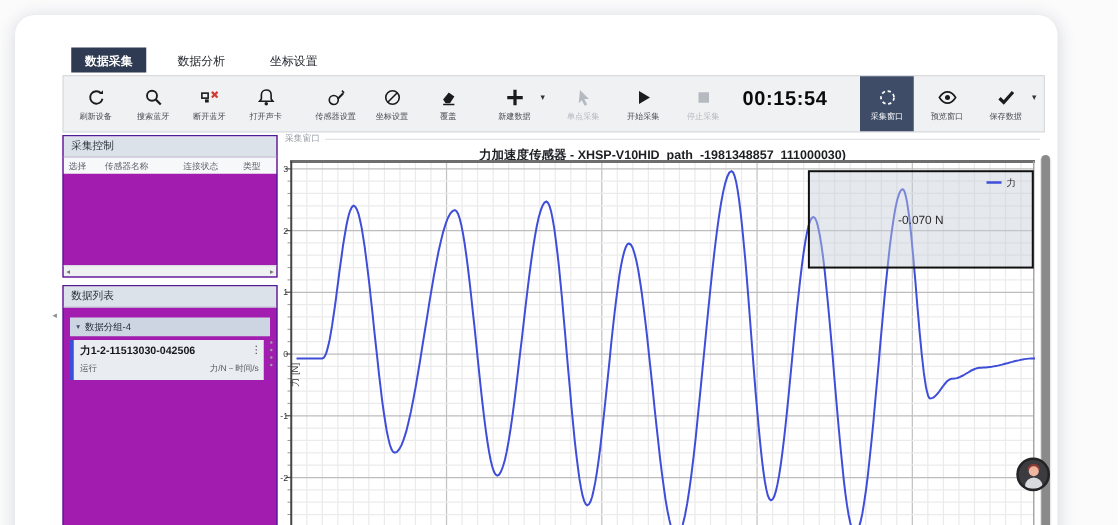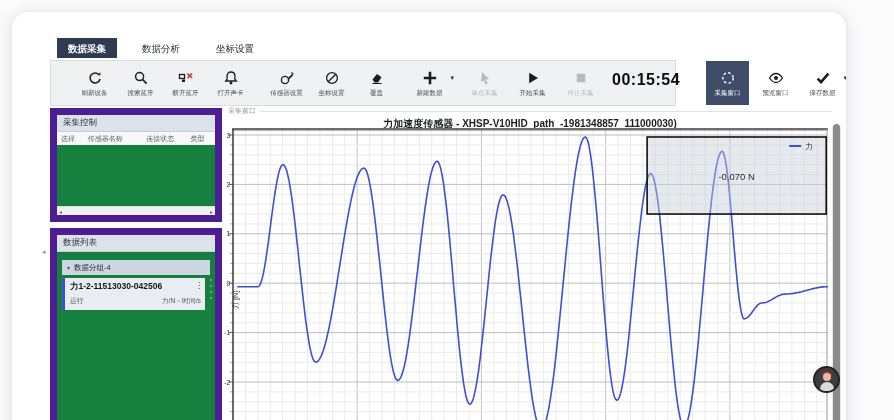--- a/index.html
+++ b/index.html
@@ -4,34 +4,34 @@
 <style>
   html,body{margin:0;padding:0;width:894px;height:420px;overflow:hidden;
     background:#fbfbfc;font-family:"Liberation Sans","DejaVu Sans",sans-serif;}
   .window{position:absolute;left:12px;top:12px;width:834px;height:440px;
     background:#ffffff;border-radius:16px;box-shadow:0 2px 14px rgba(40,50,70,.18);overflow:hidden;}
   
   .tabbar{position:absolute;left:45px;top:26px;height:20px;display:flex;gap:14px;}
   .tab{font-size:9.5px;color:#25282e;padding:5px 11px 4px;cursor:default;white-space:nowrap;}
   .tab.active{background:#2f3b52;color:#ffffff;font-weight:bold;}
   
-  .toolbar{position:absolute;left:38px;top:48px;width:626px;height:46px;background:#f0f1f3;
-    border:1px solid #d9dbde;box-sizing:border-box;display:flex;align-items:stretch;padding:0 0 0 22px;}
+  .toolbar{position:absolute;left:38px;top:48px;width:786px;height:46px;background:#f0f1f3;
+    border:1px solid #d9dbde;box-sizing:border-box;display:flex;align-items:stretch;padding:0 0 0 4px;}
   .tool{display:flex;flex-direction:column;align-items:center;justify-content:center;
     min-width:37px;padding:2px 3px;position:relative;}
   .tool .ic{height:19px;display:flex;align-items:center;justify-content:center;}
   .tool .lb{font-size:6.5px;color:#4a4d52;margin-top:2px;white-space:nowrap;}
   .tool.disabled .lb{color:#b4b8bf;}
   .tool.dark{background:#3e4c68;}
   .tool.dark .lb{color:#ffffff;}
   .caret{font-size:7px;color:#333;position:absolute;right:-3px;top:13px;}
   .timer{align-self:center;font-size:16px;font-weight:bold;color:#0b0b0c;letter-spacing:.5px;
     margin:0 12px 6px 10px;white-space:nowrap;}
   
-  .panel{position:absolute;left:38px;width:172px;background:#15803d;border:7px solid #4c1d95;box-sizing:border-box;}
+  .panel{position:absolute;left:38px;width:172px;background:#a21caf;border:1px solid #4c1d95;box-sizing:border-box;}
   .panel-h{height:16px;background:#dbe2ea;font-size:8.5px;color:#2c313a;display:flex;align-items:center;
     padding-left:6px;border-bottom:1px solid #c7cdd6;}
   #ctrl-panel{top:96px;height:114px;}
   .thead{display:flex;font-size:7px;color:#5d636c;background:#f7f8fa;height:13px;align-items:center;}
   .thead div{padding-left:4px;}
   .c-sel{width:26px;}.c-name{width:62px;}.c-st{width:46px;}.c-ty{width:28px;}
   .trow{display:flex;align-items:center;height:16px;font-size:7.5px;}
   .trow.selected{background:#3c4a64;color:#ffffff;}
   .cbx{width:8px;height:8px;background:#ffffff;border:1px solid #9aa0a8;margin-left:8px;
     font-size:7px;line-height:8px;text-align:center;color:#24324a;}

